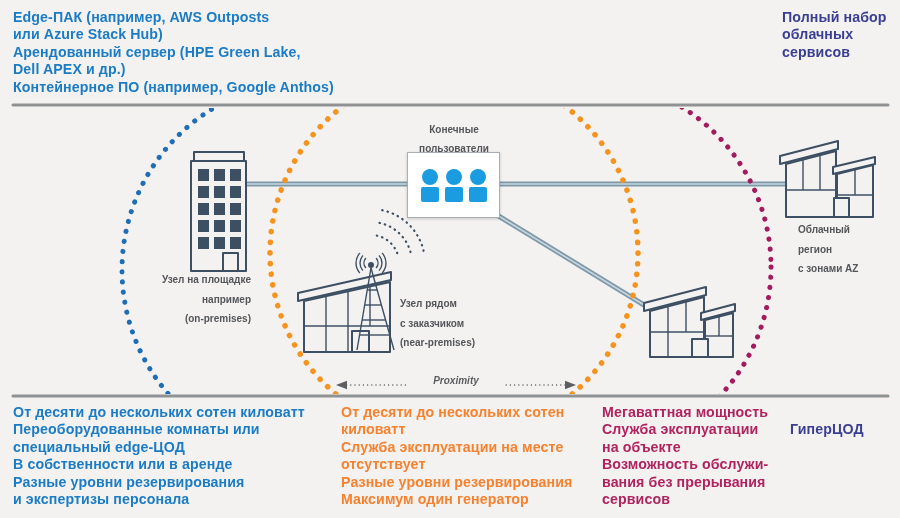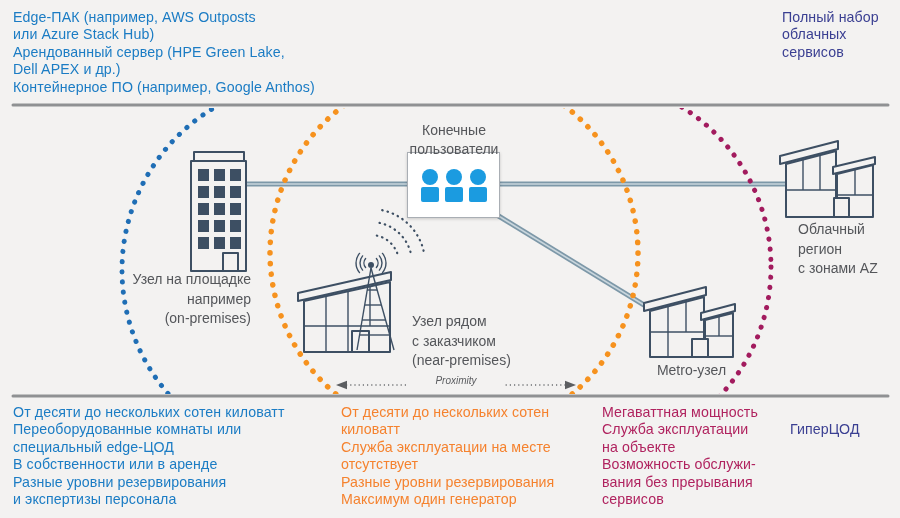--- a/index.html
+++ b/index.html
@@ -2,31 +2,32 @@
 <html style="--bg: #f3f2f1; --blue: #1b7cc4; --orange: #f5822e; --magenta: #b0235f; --indigo: #3a3f92; --blue-dot: #1f6eb5; --orange-dot: #f6921e; --magenta-dot: #a21b5e; --rule: #8f9193; --building: #3d4f63; --icon: #1b9be0; --connector: #7d98a8; --label: #54565a;"><head>
 <meta charset="utf-8">
 <style>
   html,body { margin:0; padding:0; }
   .stage {
     position: relative;
     width: 900px; height: 518px;
     background: var(--bg);
     font-family: "Liberation Sans", "DejaVu Sans", sans-serif;
     overflow: hidden;
+    font-weight: bold;
   }
   svg { position:absolute; left:0; top:0; z-index:1; }
 
   
   .tb { position:absolute; white-space:pre-line; font-size:14.2px; line-height:17.4px; letter-spacing:.1px; z-index:3; }
   .c-blue    { color: var(--blue); }
   .c-orange  { color: var(--orange); }
   .c-magenta { color: var(--magenta); }
   .c-indigo  { color: var(--indigo); }
 
-  .nl { position:absolute; white-space:pre-line; font-size:14px; line-height:19.5px; color: var(--label); z-index:3; }
+  .nl { position:absolute; white-space:pre-line; font-size:10px; line-height:19.5px; color: var(--label); z-index:3; }
 
   
   .rule    { stroke: var(--rule); stroke-width: 3; stroke-linecap: round; }
   .conn    { stroke: var(--connector); stroke-width: 5; }
   .connHi  { stroke: #c9d6dd; stroke-width: 1.6; }
   .dots    { fill:none; stroke-linecap: round; }
   .d-blue    { stroke: var(--blue-dot);    stroke-width:5;   stroke-dasharray: 0.2 10; }
   .d-orange  { stroke: var(--orange-dot);  stroke-width:5.5; stroke-dasharray: 0.2 10.5; }
   .d-magenta { stroke: var(--magenta-dot); stroke-width:5;   stroke-dasharray: 0.2 10; }
   .b   { fill: var(--bg); stroke: var(--building); stroke-width:2; stroke-linejoin:round; }
@@ -207,24 +208,23 @@
 Контейнерное ПО (например, Google Anthos)</div>
   <div class="tb c-indigo" style="left:782px; top:9px; width:115px;">Полный набор
 облачных
 сервисов</div>
 
   <div class="nl" style="left:388px; top:121px; width:132px; text-align:center; line-height:18.5px;">Конечные
 пользователи</div>
   <div class="nl" style="left:100px; top:270px; width:151px; text-align:right;">Узел на площадке
 например
 (on-premises)</div>
-  <div class="nl" style="left:400px; top:312px; width:150px;margin-left:12px;">Узел рядом
+  <div class="nl" style="left:400px; top:294px; width:150px;">Узел рядом
 с заказчиком
 (near-premises)</div>
-  <div class="nl" style="left:640px; top:361px; width:103px; text-align:center;">Metro-узел</div>
   <div class="nl" style="left:798px; top:220px; width:110px;">Облачный
 регион
 с зонами AZ</div>
   <div class="prox-label">Proximity</div>
 
   <div class="tb c-blue" style="left:13px;  top:404px; width:310px;">От десяти до нескольких сотен киловатт
 Переоборудованные комнаты или
 специальный edge-ЦОД
 В собственности или в аренде
 Разные уровни резервирования

